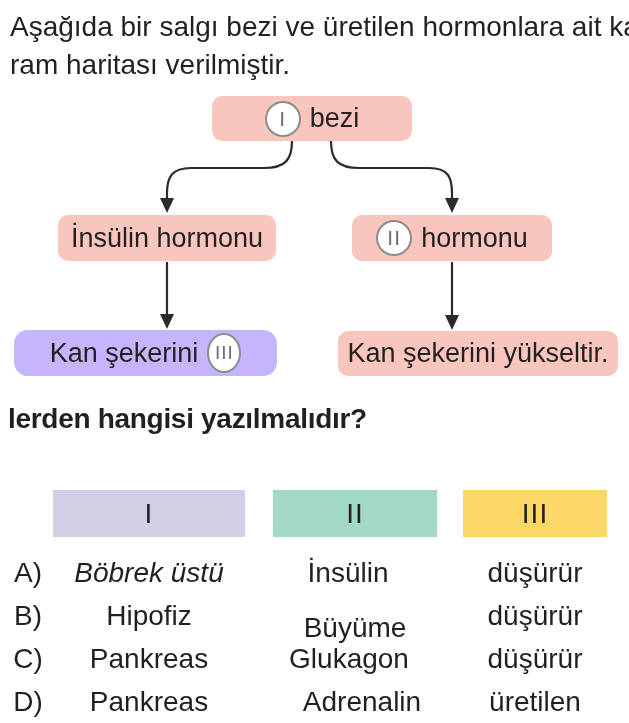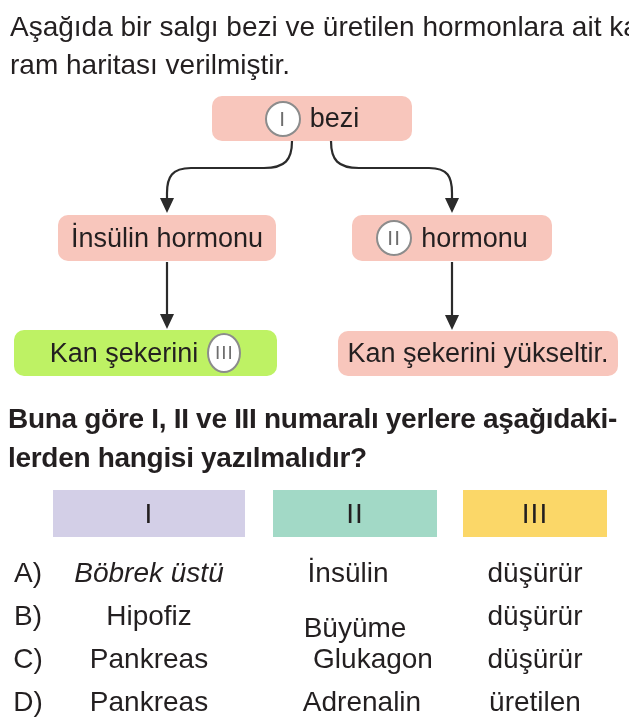--- a/index.html
+++ b/index.html
@@ -76,31 +76,30 @@
 
 <div class="abs node" style="left: 58px; top: 215px; width: 218px; height: 46px; background-color: rgb(248, 198, 188);">
   <span>İnsülin hormonu</span>
 </div>
 
 <div class="abs node" style="left: 352px; top: 215px; width: 200px; height: 46px; background-color: rgb(248, 198, 188);">
   <span class="circ">II</span>
   <span>hormonu</span>
 </div>
 
-<div class="abs node" style="left: 14px; top: 330px; width: 263px; height: 46px; background-color: #bef264;">
+<div class="abs node" style="left: 14px; top: 330px; width: 263px; height: 46px; background-color: #c4b5fd; border-radius: 14px;">
   <span>Kan şekerini</span>
   <span class="circ tall">III</span>
 </div>
 
 <div class="abs node" style="left: 338px; top: 331px; width: 280px; height: 45px; background-color: rgb(248, 198, 188);">
   <span>Kan şekerini yükseltir.</span>
 </div>
 
 <div class="abs question">
-  <div>Buna göre I, II ve III numaralı yerlere aşağıdaki-</div>
   <div>lerden hangisi yazılmalıdır?</div>
 </div>
 
 <div class="abs hdr" style="left: 53px; width: 192px; background-color: rgb(211, 207, 231);">I</div>
 <div class="abs hdr" style="left: 273px; width: 164px; background-color: rgb(162, 217, 198);">II</div>
 <div class="abs hdr" style="left: 463px; width: 144px; background-color: rgb(251, 215, 104);">III</div>
 
 <div class="abs row-line" style="left:0; top:557px; width:629px;">
   <span class="opt-cell opt-letter" style="left:6px;">A)</span>
   <span class="opt-cell" style="left:53px;  width:192px;font-style:italic;">Böbrek üstü</span>
@@ -111,21 +110,21 @@
 <div class="abs row-line" style="left:0; top:600px; width:629px;">
   <span class="opt-cell opt-letter" style="left:6px;">B)</span>
   <span class="opt-cell" style="left:53px;  width:192px;">Hipofiz</span>
   <span class="opt-cell" style="left:273px; width:164px;margin-top:24px;">Büyüme</span>
   <span class="opt-cell" style="left:463px; width:144px;">düşürür</span>
 </div>
 
 <div class="abs row-line" style="left:0; top:643px; width:629px;">
   <span class="opt-cell opt-letter" style="left:6px;">C)</span>
   <span class="opt-cell" style="left:53px;  width:192px;">Pankreas</span>
-  <span class="opt-cell" style="left:291px; width:164px;">Glukagon</span>
+  <span class="opt-cell" style="left:267px; width:164px;">Glukagon</span>
   <span class="opt-cell" style="left:463px; width:144px;">düşürür</span>
 </div>
 
 <div class="abs row-line" style="left:0; top:686px; width:629px;">
   <span class="opt-cell opt-letter" style="left:6px;">D)</span>
   <span class="opt-cell" style="left:53px;  width:192px;">Pankreas</span>
   <span class="opt-cell" style="left:280px; width:164px;">Adrenalin</span>
   <span class="opt-cell" style="left:463px; width:144px;">üretilen</span>
 </div>
 

